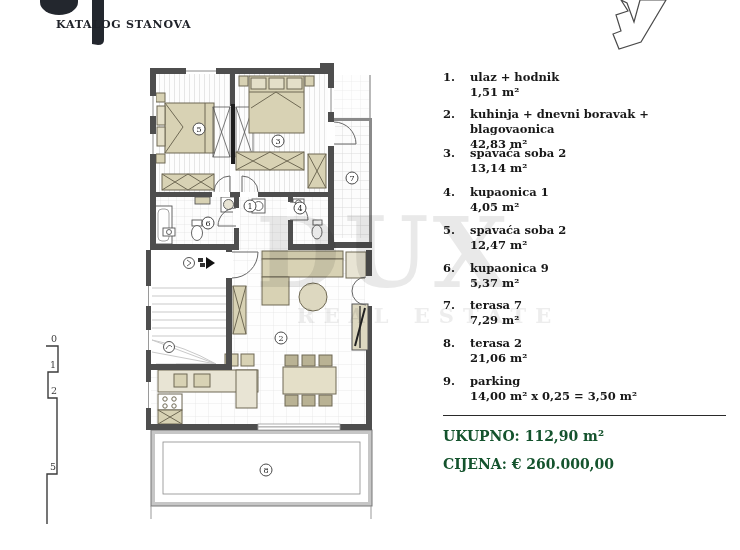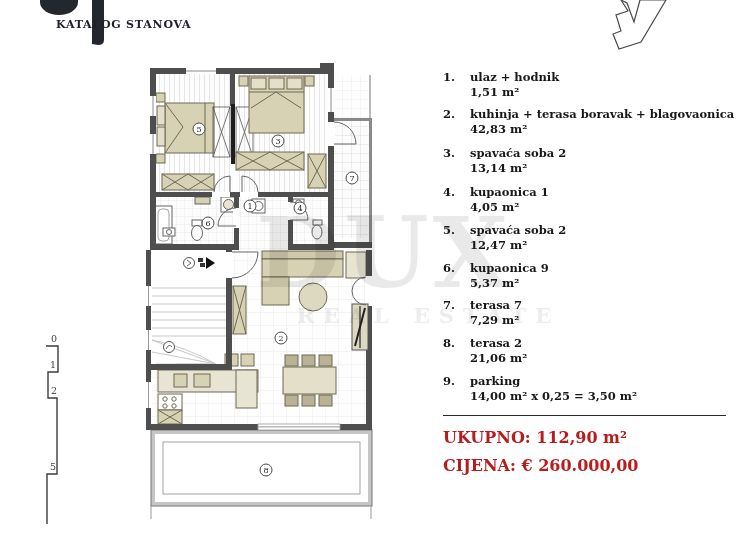--- a/index.html
+++ b/index.html
@@ -11,21 +11,21 @@
   .wm-main{left:256px;top:196px;font-size:97px;letter-spacing:4px;color:#e9e9e9;}
   .wm-sub{left:297px;top:303px;font-size:21px;letter-spacing:9px;color:#ededed;}
   .title{position:absolute;left:45px;top:18px;z-index:3;font-size:11px;font-weight:bold;
          letter-spacing:0.8px;color:#20232a;margin-left:11px;}
   .legend{position:absolute;left:443px;top:65px;width:292px;z-index:3;}
   .legend-item{position:absolute;left:0;display:flex;font-size:11.5px;font-weight:bold;
                line-height:15px;color:#181818;}
   .legend-item .no{width:27px;flex:none;}
   .legend-item .area{font-weight:bold;}
   .sep{position:absolute;left:0;top:350px;width:283px;border-top:1.5px solid #2a2a2a;}
-  .totals{position:absolute;left:0;font-size:16px;font-weight:bold;color:#b91c1c;}
+  .totals{position:absolute;left:0;font-size:14px;font-weight:bold;color:#14532d;}
 </style>
 </head>
 <body>
 
 <div class="canvas">
 
   <svg class="plan-svg" width="740" height="550" viewBox="0 0 740 550">
     <defs>
       <pattern id="plank" width="5" height="10" patternUnits="userSpaceOnUse">
         <rect width="5" height="10" fill="#fdfdfd"></rect>
@@ -348,21 +348,21 @@
   <div class="title">KATALOG STANOVA</div>
 
   <div class="legend">
     <div class="legend-item" style="top:5px">
       <span class="no">1.</span>
       <span class="txt"><span class="lbl">ulaz + hodnik</span><br>
       <span class="area">1,51 m²</span></span>
     </div>
     <div class="legend-item" style="top:42px">
       <span class="no">2.</span>
-      <span class="txt"><span class="lbl">kuhinja + terasa boravak + blagovaonica</span><br>
+      <span class="txt"><span class="lbl">kuhinja + dnevni boravak + blagovaonica</span><br>
       <span class="area">42,83 m²</span></span>
     </div>
     <div class="legend-item" style="top:81px">
       <span class="no">3.</span>
       <span class="txt"><span class="lbl">spavaća soba 2</span><br>
       <span class="area">13,14 m²</span></span>
     </div>
     <div class="legend-item" style="top:120px">
       <span class="no">4.</span>
       <span class="txt"><span class="lbl">kupaonica 1</span><br>

